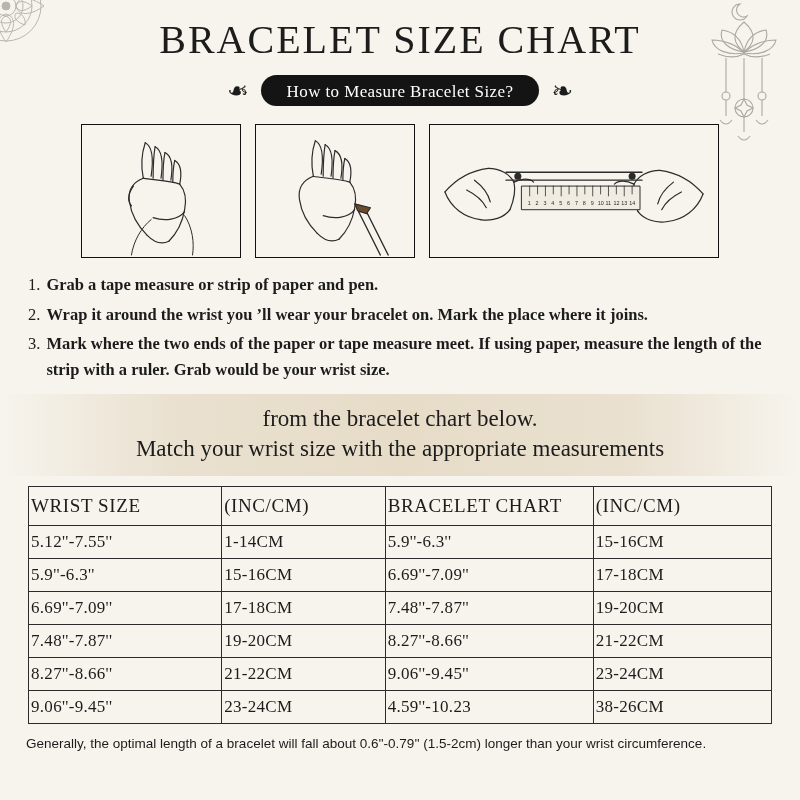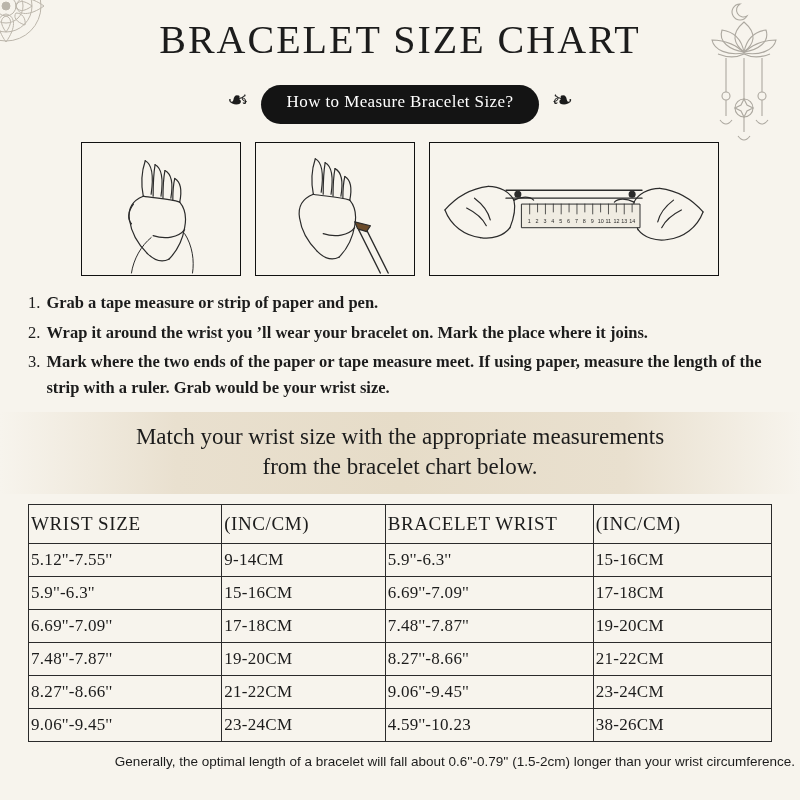--- a/index.html
+++ b/index.html
@@ -57,26 +57,25 @@
     display: flex;
     align-items: center;
     justify-content: center;
     gap: 12px;
     margin-top: 12px;
   }
   .pill {
     background: #141414;
     color: #ffffff;
     border-radius: 20px;
-    padding: 7px 26px 12px;
+    padding: 7px 26px 4px;
     font-size: 17px;
     letter-spacing: 0.4px;
     font-family: "Liberation Serif", serif;
     white-space: nowrap;
-    margin-top: 10px;
   }
   .flourish {
     font-size: 26px;
     color: #1c1c1c;
     line-height: 1;
     font-family: "DejaVu Sans", sans-serif;
   }
   .flourish.left { transform: scaleX(-1); }
 
   
@@ -144,26 +143,27 @@
     padding: 8px 2px;
     letter-spacing: 0.6px;
   }
   .col-a { width: 26%; }
   .col-b { width: 22%; }
   .col-c { width: 28%; }
   .col-d { width: 24%; }
 
   
   .footnote {
-    text-align: right;
+    text-align: left;
     font-size: 13.5px;
     margin-top: 12px;
-    padding: 0 5px;
+    padding: 0 12px;
     font-family: "Liberation Sans", sans-serif;
     color: #1c1c1c;
+    margin-left: 14px;
   }
 </style>
 </head>
 <body>
 
 <div class="page">
 
   <svg class="ornament ornament-left" viewBox="0 0 140 130">
     <g fill="none" stroke="#8a8274" stroke-width="1">
       <circle cx="36" cy="34" r="10"></circle>
@@ -350,38 +350,38 @@
       <span class="step-num">2.</span>
       <span class="step-text">Wrap it around the wrist you ’ll wear your bracelet on. Mark the place where it joins.</span>
     </div>
     <div class="step">
       <span class="step-num">3.</span>
       <span class="step-text">Mark where the two ends of the paper or tape measure meet. If using paper, measure the length of the strip with a ruler. Grab would be your wrist size.</span>
     </div>
   </div>
 
   <div class="band">
+    <div>from the bracelet chart below.</div>
     <div>Match your wrist size with the appropriate measurements</div>
-    <div>from the bracelet chart below.</div>
   </div>
 
   <div class="table-wrap">
     <table class="size-table">
       <thead>
         <tr>
           <th class="col-a">WRIST SIZE</th>
           <th class="col-b">(INC/CM)</th>
-          <th class="col-c">BRACELET WRIST</th>
+          <th class="col-c">BRACELET CHART</th>
           <th class="col-d">(INC/CM)</th>
         </tr>
       </thead>
       <tbody>
         <tr>
           <td>5.12''-7.55''</td>
-          <td>9-14CM</td>
+          <td>1-14CM</td>
           <td>5.9''-6.3''</td>
           <td>15-16CM</td>
         </tr>
         <tr>
           <td>5.9''-6.3''</td>
           <td>15-16CM</td>
           <td>6.69''-7.09''</td>
           <td>17-18CM</td>
         </tr>
         <tr>

